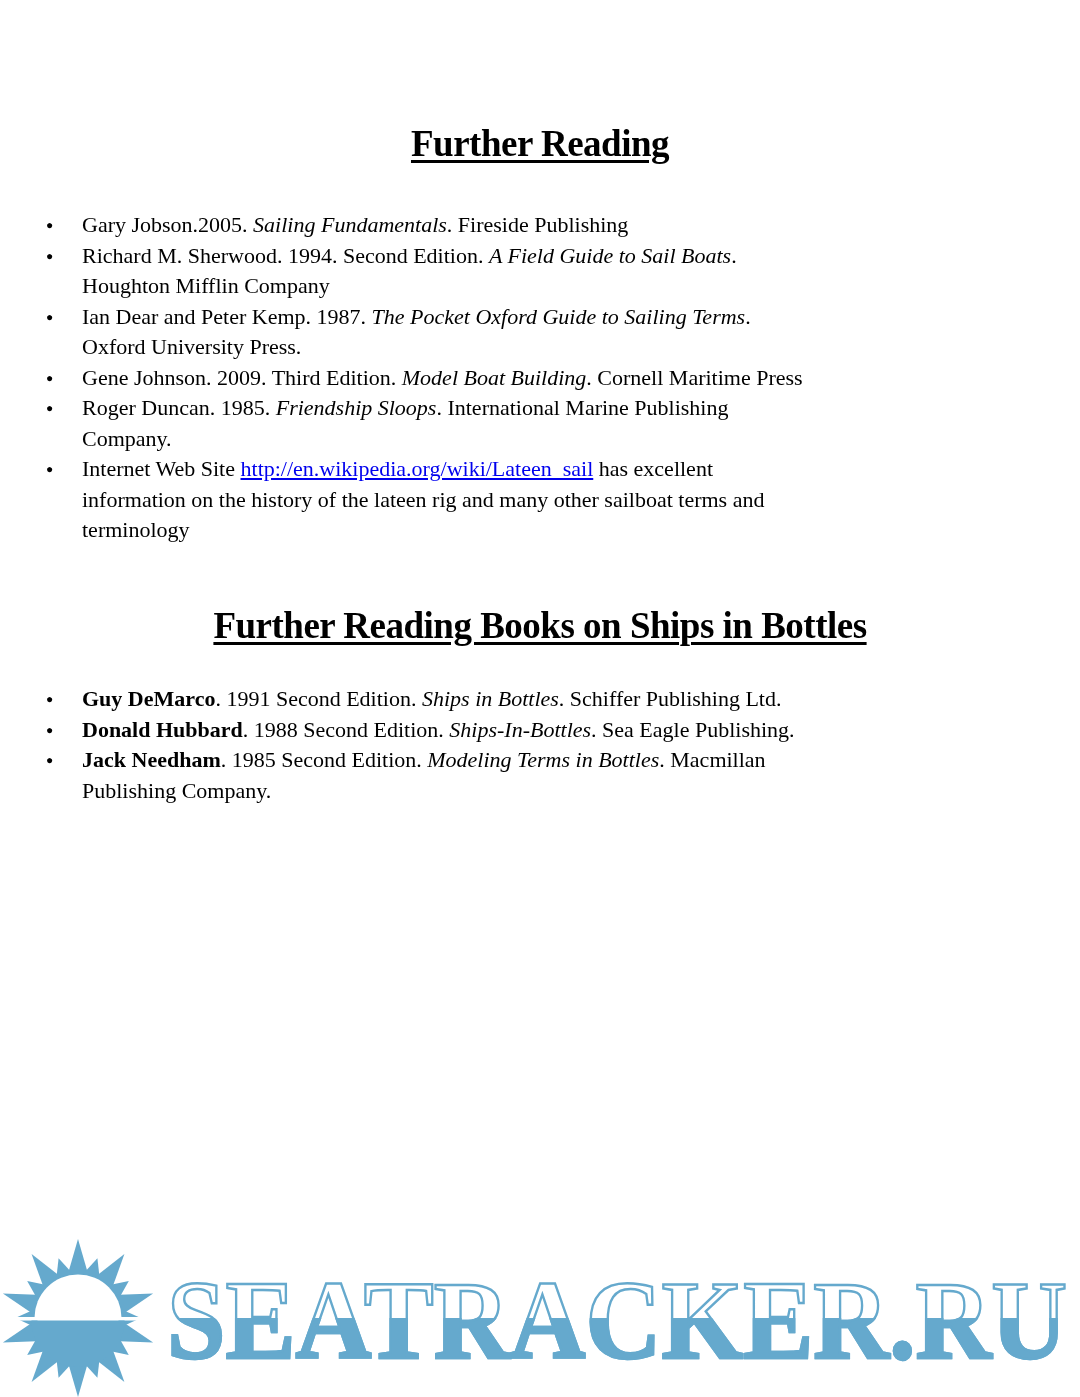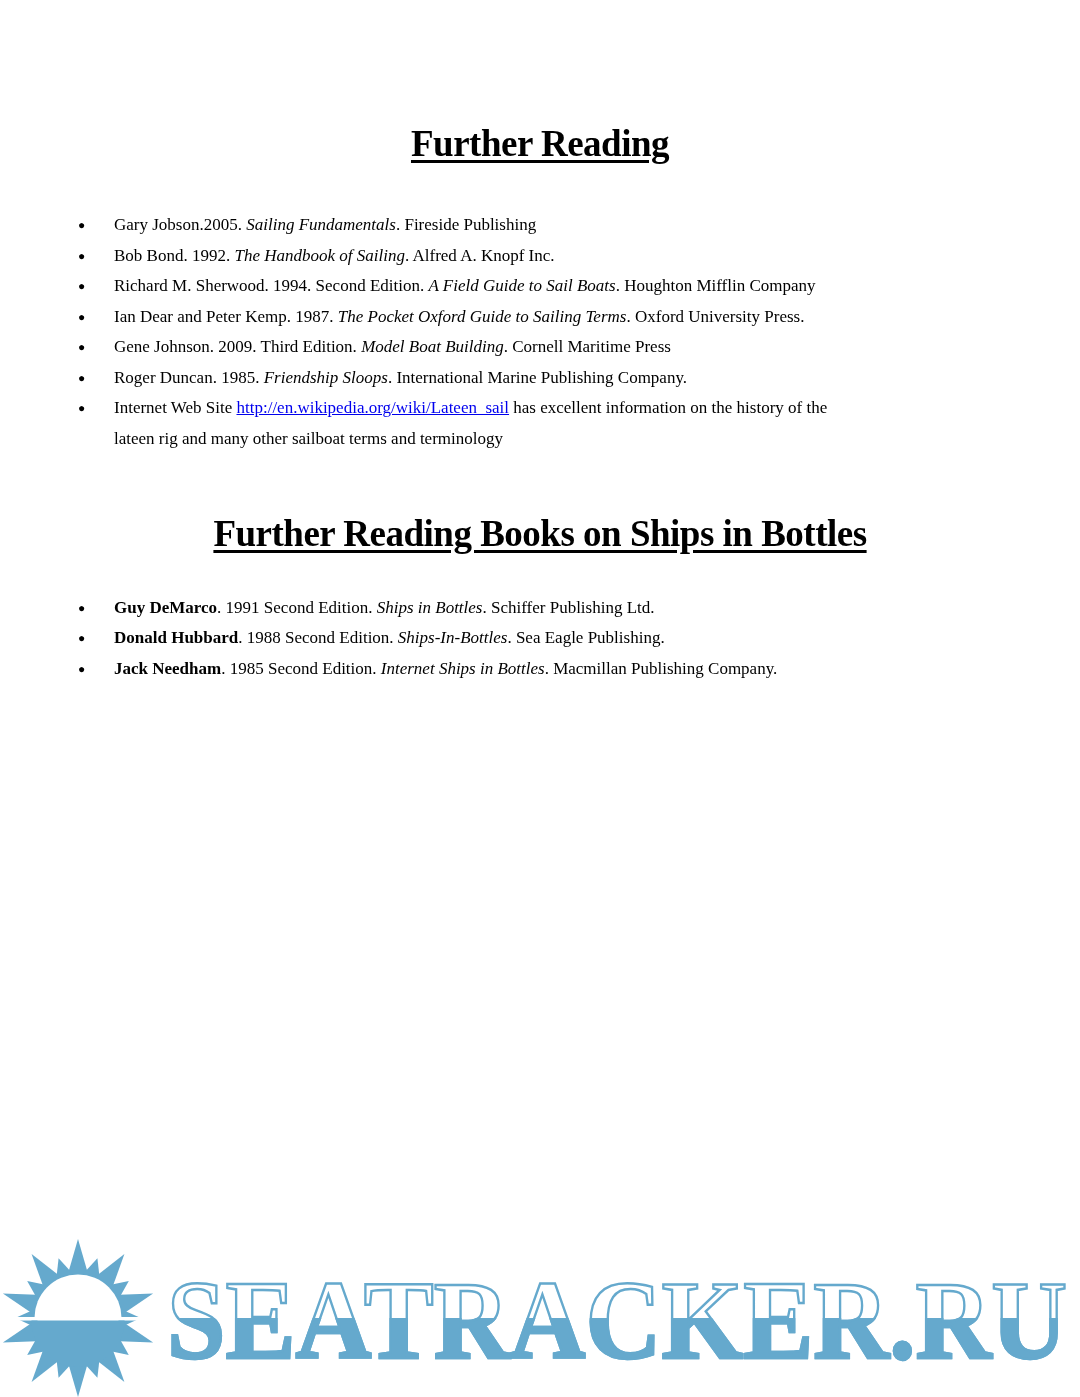--- a/index.html
+++ b/index.html
@@ -20,25 +20,25 @@
     font-weight: bold;
     letter-spacing: -0.5px;
     text-decoration: underline;
     text-decoration-thickness: 3px;
     text-underline-offset: 4px;
     line-height: 1.2;
   }
   .section--first .section-title { margin-bottom: 44px; }
   .section--second .section-title { margin-top: 58px; margin-bottom: 36px; }
   ul.ref-list {
-    margin: 0 0 0 114px;
+    margin: 0 0 0 82px;
     padding: 0;
     width: 732px;
     list-style: none;
-    font-size: 17px;
+    font-size: 22px;
     line-height: 30.5px;
   }
   ul.ref-list li { position: relative; }
   ul.ref-list li::before {
     content: "●";
     position: absolute;
     left: -36px;
     top: 0;
     font-size: 12px;
     line-height: 30.5px;
@@ -81,35 +81,34 @@
 </head>
 <body>
 
 <div class="page">
   <div class="content">
 
     <section class="section--first">
       <h1 class="section-title">Further Reading</h1>
       <ul class="ref-list">
           <li><span class="seg-n">Gary Jobson.2005. </span><span class="seg-i">Sailing Fundamentals</span><span class="seg-n">. Fireside Publishing</span></li>
-          <li><span class="seg-n">Bob Bond. 1992. </span><span class="seg-i">The Handbook of Sailing</span><span class="seg-n">. Alfred A. Knopf Inc.</span></li>
           <li><span class="seg-n">Richard M. Sherwood. 1994. Second Edition. </span><span class="seg-i">A Field Guide to Sail Boats</span><span class="seg-n">. Houghton Mifflin Company</span></li>
           <li><span class="seg-n">Ian Dear and Peter Kemp. 1987. </span><span class="seg-i">The Pocket Oxford Guide to Sailing Terms</span><span class="seg-n">. Oxford University Press.</span></li>
           <li><span class="seg-n">Gene Johnson. 2009. Third Edition. </span><span class="seg-i">Model Boat Building</span><span class="seg-n">. Cornell Maritime Press</span></li>
           <li><span class="seg-n">Roger Duncan. 1985. </span><span class="seg-i">Friendship Sloops</span><span class="seg-n">. International Marine Publishing Company.</span></li>
           <li><span class="seg-n">Internet Web Site </span><a href="#" class="seg-link">http://en.wikipedia.org/wiki/Lateen_sail</a><span class="seg-n"> has excellent information on the history of the lateen rig and many other sailboat terms and terminology</span></li>
         </ul>
     </section>
 
     <section class="section--second">
       <h1 class="section-title">Further Reading Books on Ships in Bottles</h1>
       <ul class="ref-list">
           <li><span class="seg-b">Guy DeMarco</span><span class="seg-n">. 1991 Second Edition. </span><span class="seg-i">Ships in Bottles</span><span class="seg-n">. Schiffer Publishing Ltd.</span></li>
           <li><span class="seg-b">Donald Hubbard</span><span class="seg-n">. 1988 Second Edition. </span><span class="seg-i">Ships-In-Bottles</span><span class="seg-n">. Sea Eagle Publishing.</span></li>
-          <li><span class="seg-b">Jack Needham</span><span class="seg-n">. 1985 Second Edition. </span><span class="seg-i">Internet Ships in Bottles</span><span class="seg-n">. Macmillan Publishing Company.</span></li>
+          <li><span class="seg-b">Jack Needham</span><span class="seg-n">. 1985 Second Edition. </span><span class="seg-i">Modeling Terms in Bottles</span><span class="seg-n">. Macmillan Publishing Company.</span></li>
         </ul>
     </section>
 
   </div>
 
   <div class="watermark">
     <svg class="wm-sun" width="162" height="162" viewBox="-80 -80 160 160" xmlns="http://www.w3.org/2000/svg">
       <defs>
         <polygon id="rA" points="0,-78 11,-40 -11,-40"></polygon>
         <polygon id="rB" points="0,-62 10,-40 -10,-40"></polygon>

